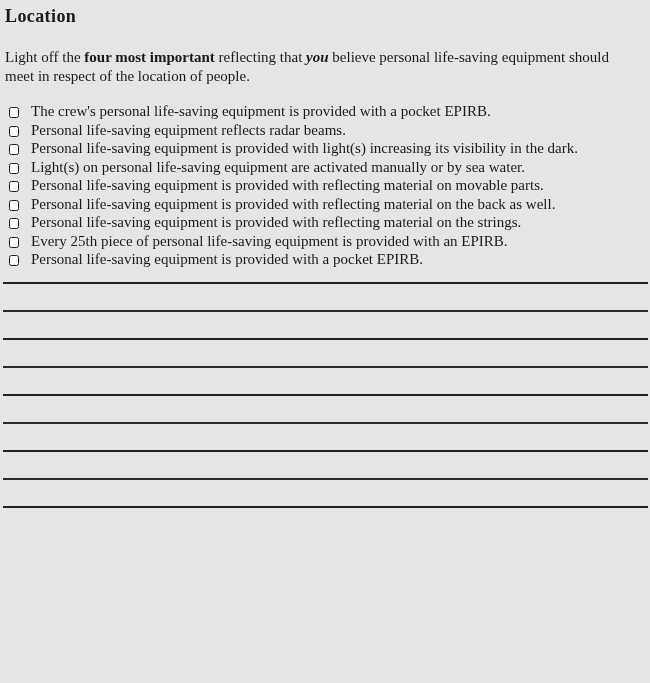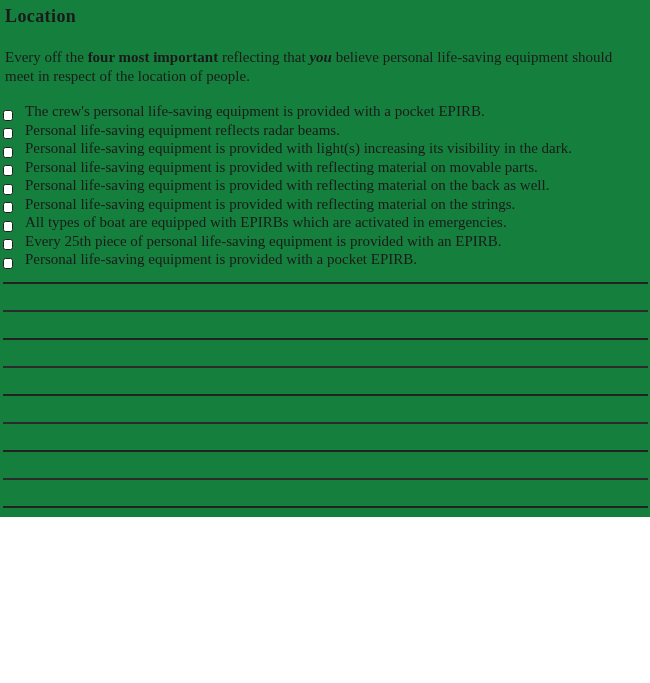--- a/index.html
+++ b/index.html
@@ -3,22 +3,22 @@
 <meta charset="utf-8">
 <style>
   html, body {
     margin: 0;
     padding: 0;
     background: #ffffff;
   }
   .page {
     position: relative;
     width: 650px;
-    height: 517px;
-    background: #15803d;
+    height: 683px;
+    background: #e5e5e5;
     font-family: "Liberation Serif", "DejaVu Serif", serif;
     color: #1a1a1a;
     overflow: hidden;
     box-sizing: border-box;
   }
   .title {
     margin: 6px 0 0 5px;
     font-size: 18px;
     font-weight: bold;
     letter-spacing: 0.4px;
@@ -30,22 +30,22 @@
     font-size: 15px;
     line-height: 19px;
   }
   .intro .b { font-weight: bold; }
   .intro .i { font-style: italic; font-weight: bold; }
   .checklist {
     margin-top: 16px;
   }
   .row {
     display: flex;
-    align-items: flex-end;
-    padding-left: 3px;
+    align-items: center;
+    padding-left: 9px;
   }
   .checkbox {
     flex: 0 0 auto;
     width: 10px;
     height: 11px;
     margin: 3px 12px 0 0;
     border: 1.6px solid #1f1f1f;
     border-radius: 2.5px;
     background: #ffffff;
     box-sizing: border-box;
@@ -80,50 +80,50 @@
   
   .answer-line:nth-child(even) { border-bottom-color: #2b2b2b; }
 </style>
 </head>
 <body>
 
 <div class="page">
 
   <h1 class="title">Location</h1>
 
-  <p class="intro"><span>Every off the </span><span class="b">four most important</span><span> reflecting that </span><span class="i">you</span><span> believe personal life-saving equipment should meet in respect of the location of people.</span></p>
+  <p class="intro"><span>Light off the </span><span class="b">four most important</span><span> reflecting that </span><span class="i">you</span><span> believe personal life-saving equipment should meet in respect of the location of people.</span></p>
 
   <div class="checklist">
       <div class="row">
         <span class="checkbox"></span>
         <span class="item-text">The crew's personal life-saving equipment is provided with a pocket EPIRB.</span>
       </div>
       <div class="row">
         <span class="checkbox"></span>
         <span class="item-text">Personal life-saving equipment reflects radar beams.</span>
       </div>
       <div class="row">
         <span class="checkbox"></span>
         <span class="item-text">Personal life-saving equipment is provided with light(s) increasing its visibility in the dark.</span>
       </div>
       <div class="row">
         <span class="checkbox"></span>
+        <span class="item-text">Light(s) on personal life-saving equipment are activated manually or by sea water.</span>
+      </div>
+      <div class="row">
+        <span class="checkbox"></span>
         <span class="item-text">Personal life-saving equipment is provided with reflecting material on movable parts.</span>
       </div>
       <div class="row">
         <span class="checkbox"></span>
         <span class="item-text">Personal life-saving equipment is provided with reflecting material on the back as well.</span>
       </div>
       <div class="row">
         <span class="checkbox"></span>
         <span class="item-text">Personal life-saving equipment is provided with reflecting material on the strings.</span>
-      </div>
-      <div class="row">
-        <span class="checkbox"></span>
-        <span class="item-text">All types of boat are equipped with EPIRBs which are activated in emergencies.</span>
       </div>
       <div class="row">
         <span class="checkbox"></span>
         <span class="item-text">Every 25th piece of personal life-saving equipment is provided with an EPIRB.</span>
       </div>
       <div class="row">
         <span class="checkbox"></span>
         <span class="item-text">Personal life-saving equipment is provided with a pocket EPIRB.</span>
       </div>
     </div>

